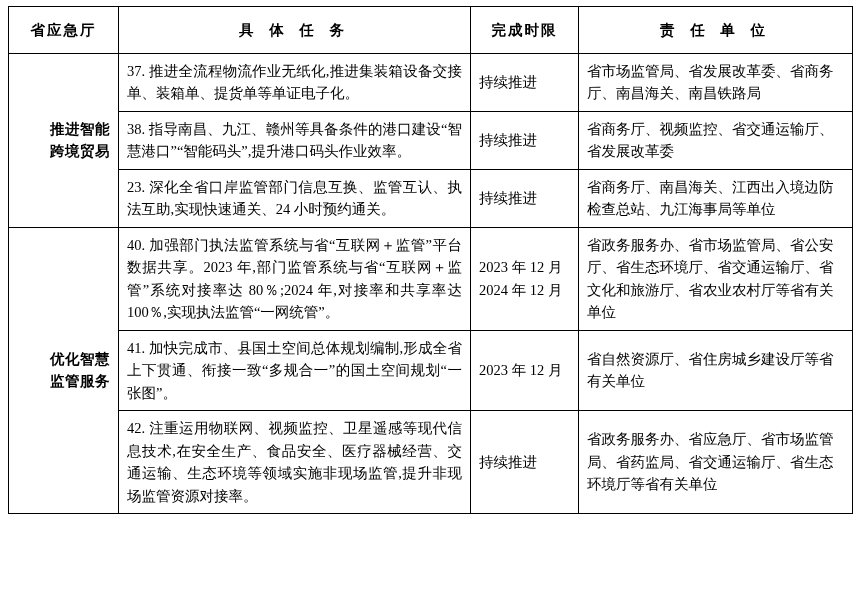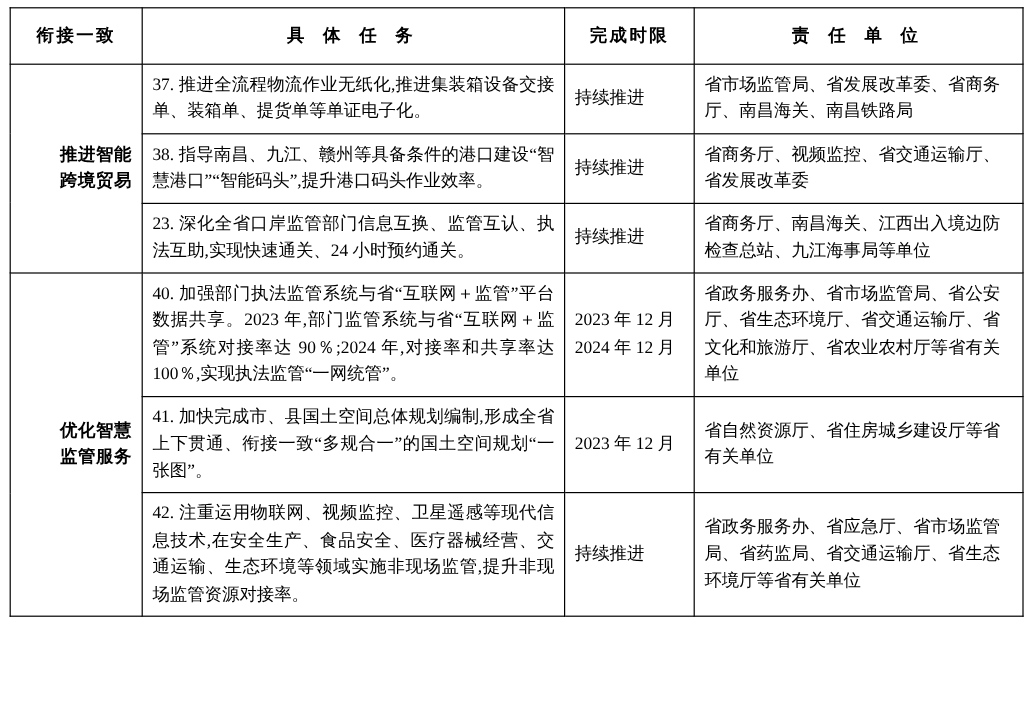--- a/index.html
+++ b/index.html
@@ -80,21 +80,21 @@
 <div class="page">
   <table class="task-table">
     <colgroup>
       <col class="col-key">
       <col class="col-task">
       <col class="col-deadline">
       <col class="col-unit">
     </colgroup>
     <thead>
       <tr>
-        <th class="hdr-spaced">衔接一致</th>
+        <th class="hdr-spaced">省应急厅</th>
         <th class="hdr-wide">具 体 任 务</th>
         <th class="hdr-spaced">完成时限</th>
         <th class="hdr-wide">责 任 单 位</th>
       </tr>
     </thead>
     <tbody>
 
       <tr>
         <td class="key-cell" rowspan="3" style="white-space: pre-line;">推进智能
 跨境贸易</td>
@@ -109,21 +109,21 @@
       </tr>
       <tr>
         <td class="task-cell">23. 深化全省口岸监管部门信息互换、监管互认、执法互助,实现快速通关、24 小时预约通关。</td>
         <td class="deadline-cell">持续推进</td>
         <td class="unit-cell">省商务厅、南昌海关、江西出入境边防检查总站、九江海事局等单位</td>
       </tr>
 
       <tr>
         <td class="key-cell" rowspan="3" style="white-space: pre-line;">优化智慧
 监管服务</td>
-        <td class="task-cell">40. 加强部门执法监管系统与省“互联网＋监管”平台数据共享。2023 年,部门监管系统与省“互联网＋监管”系统对接率达 90％;2024 年,对接率和共享率达 100％,实现执法监管“一网统管”。</td>
+        <td class="task-cell">40. 加强部门执法监管系统与省“互联网＋监管”平台数据共享。2023 年,部门监管系统与省“互联网＋监管”系统对接率达 80％;2024 年,对接率和共享率达 100％,实现执法监管“一网统管”。</td>
         <td class="deadline-cell">2023 年 12 月
 2024 年 12 月</td>
         <td class="unit-cell">省政务服务办、省市场监管局、省公安厅、省生态环境厅、省交通运输厅、省文化和旅游厅、省农业农村厅等省有关单位</td>
       </tr>
       <tr>
         <td class="task-cell">41. 加快完成市、县国土空间总体规划编制,形成全省上下贯通、衔接一致“多规合一”的国土空间规划“一张图”。</td>
         <td class="deadline-cell">2023 年 12 月</td>
         <td class="unit-cell">省自然资源厅、省住房城乡建设厅等省有关单位</td>
       </tr>
       <tr>

